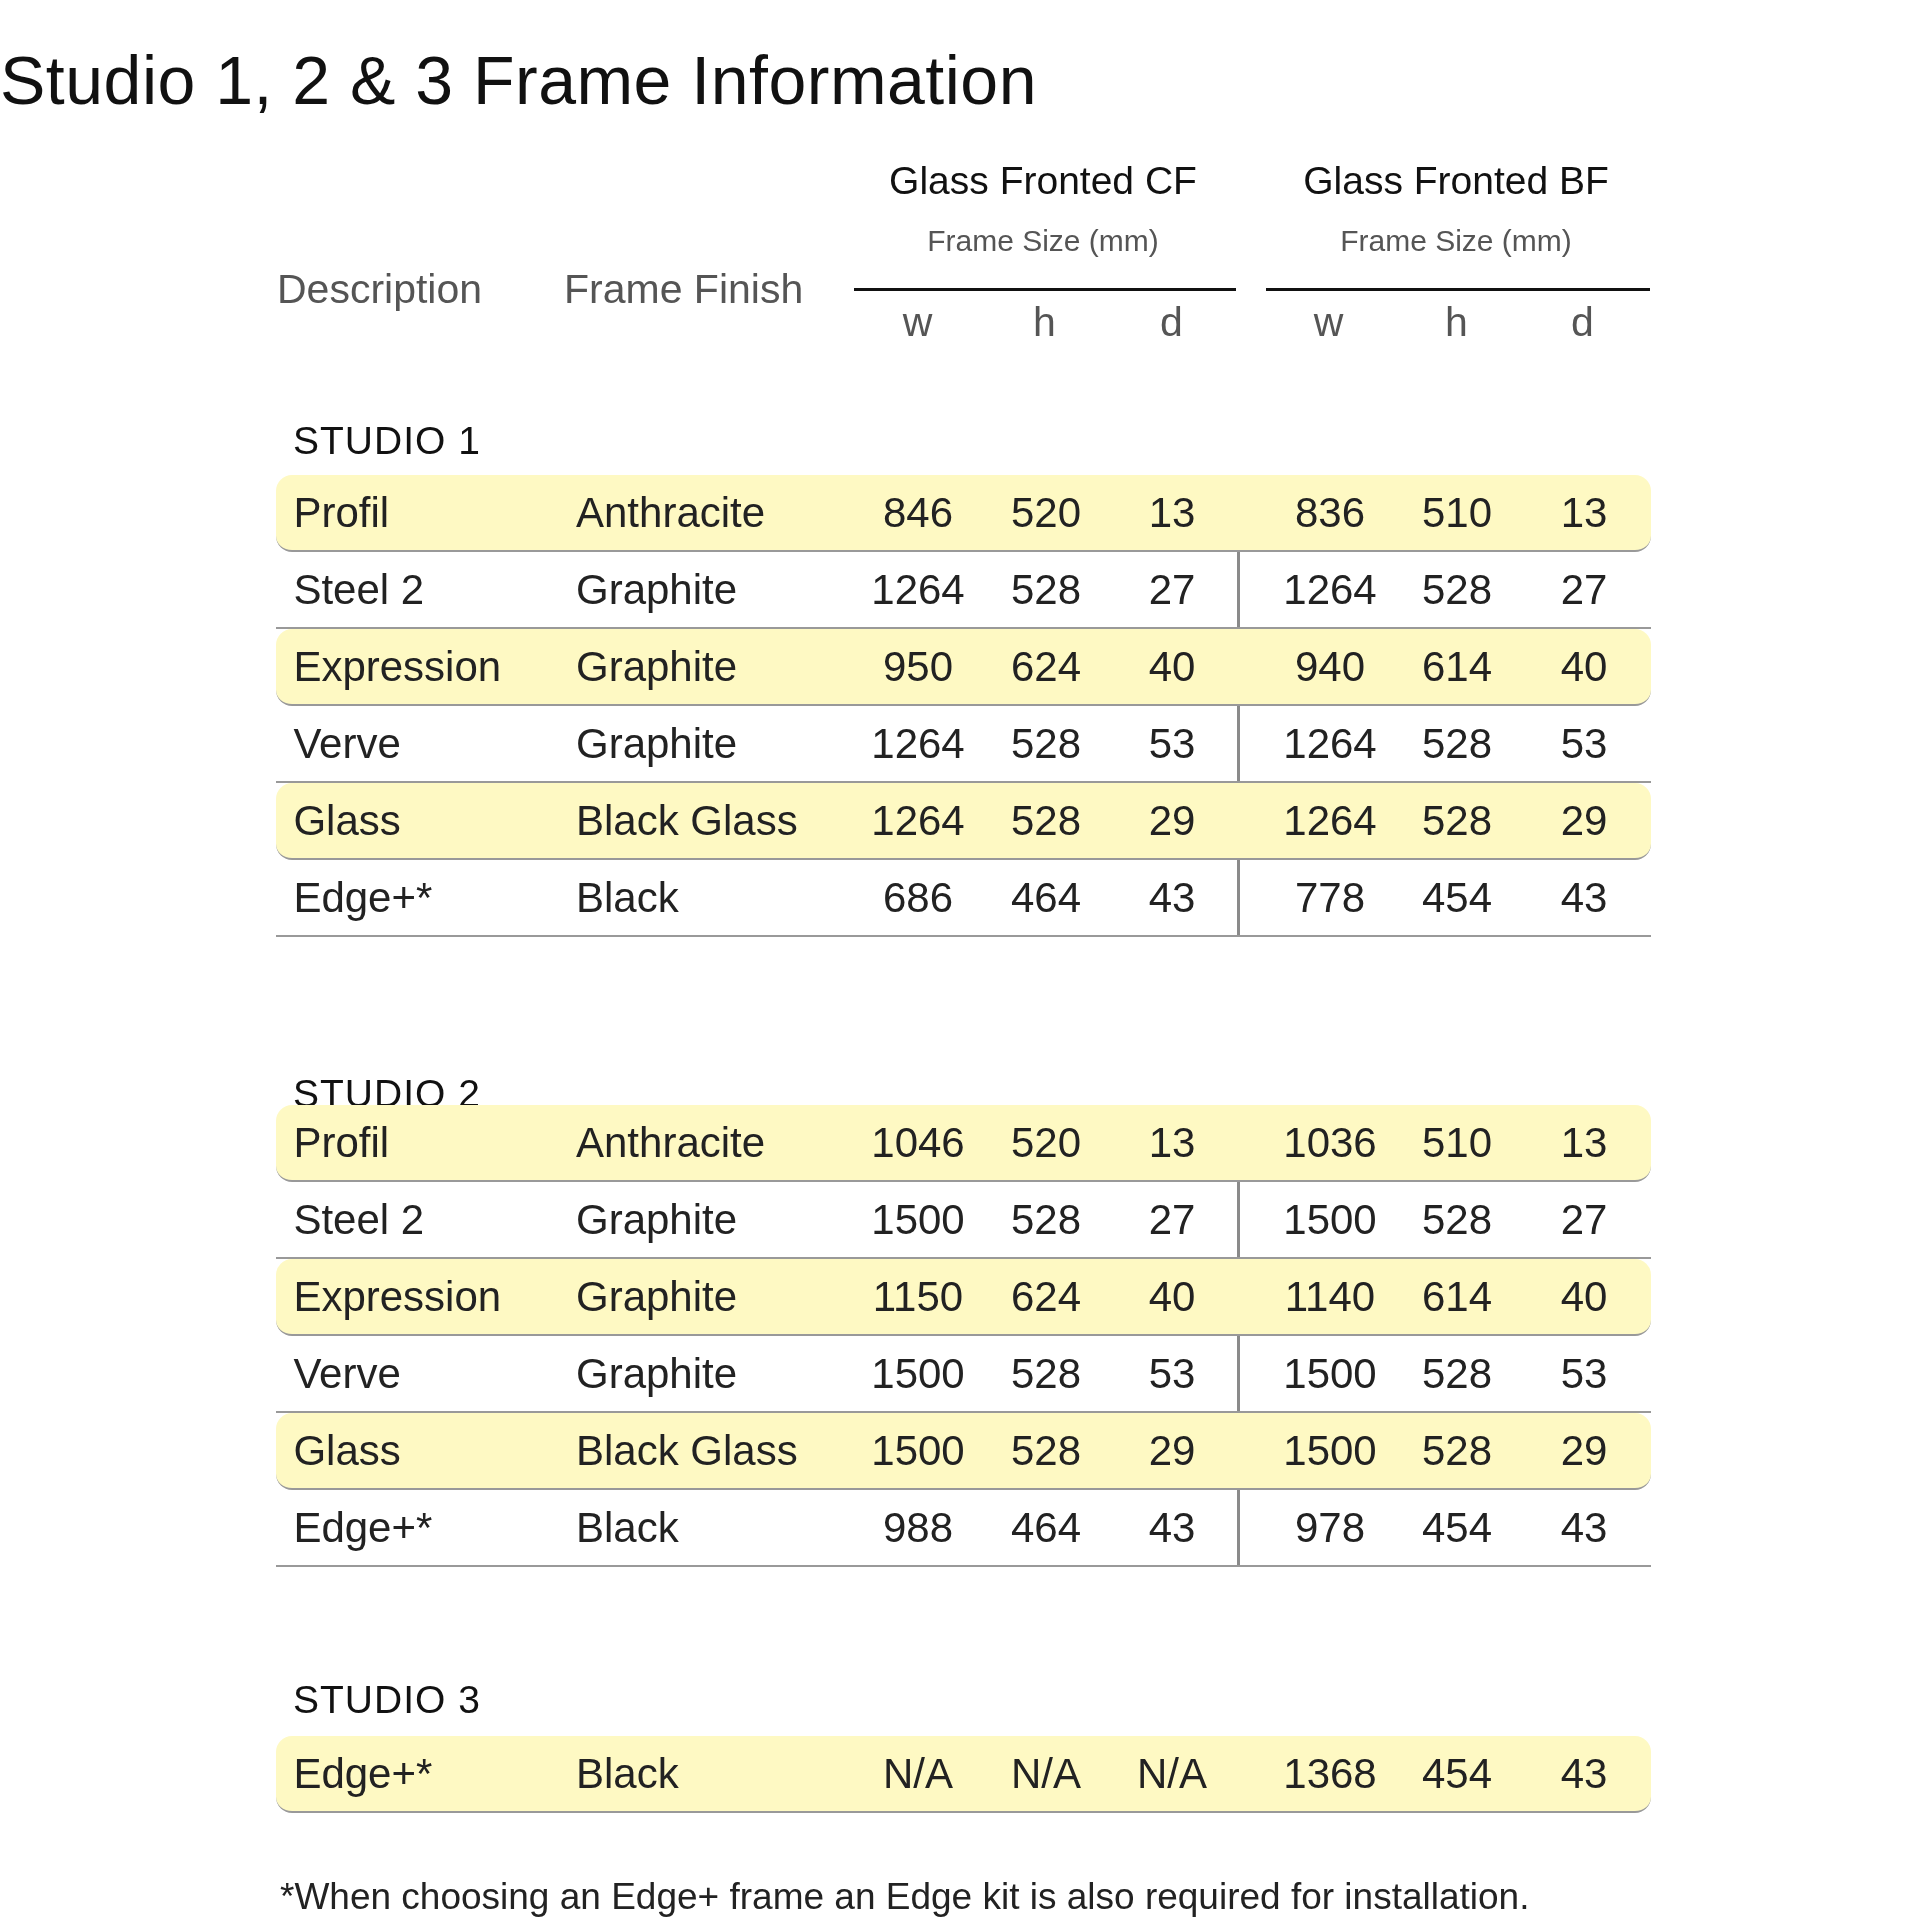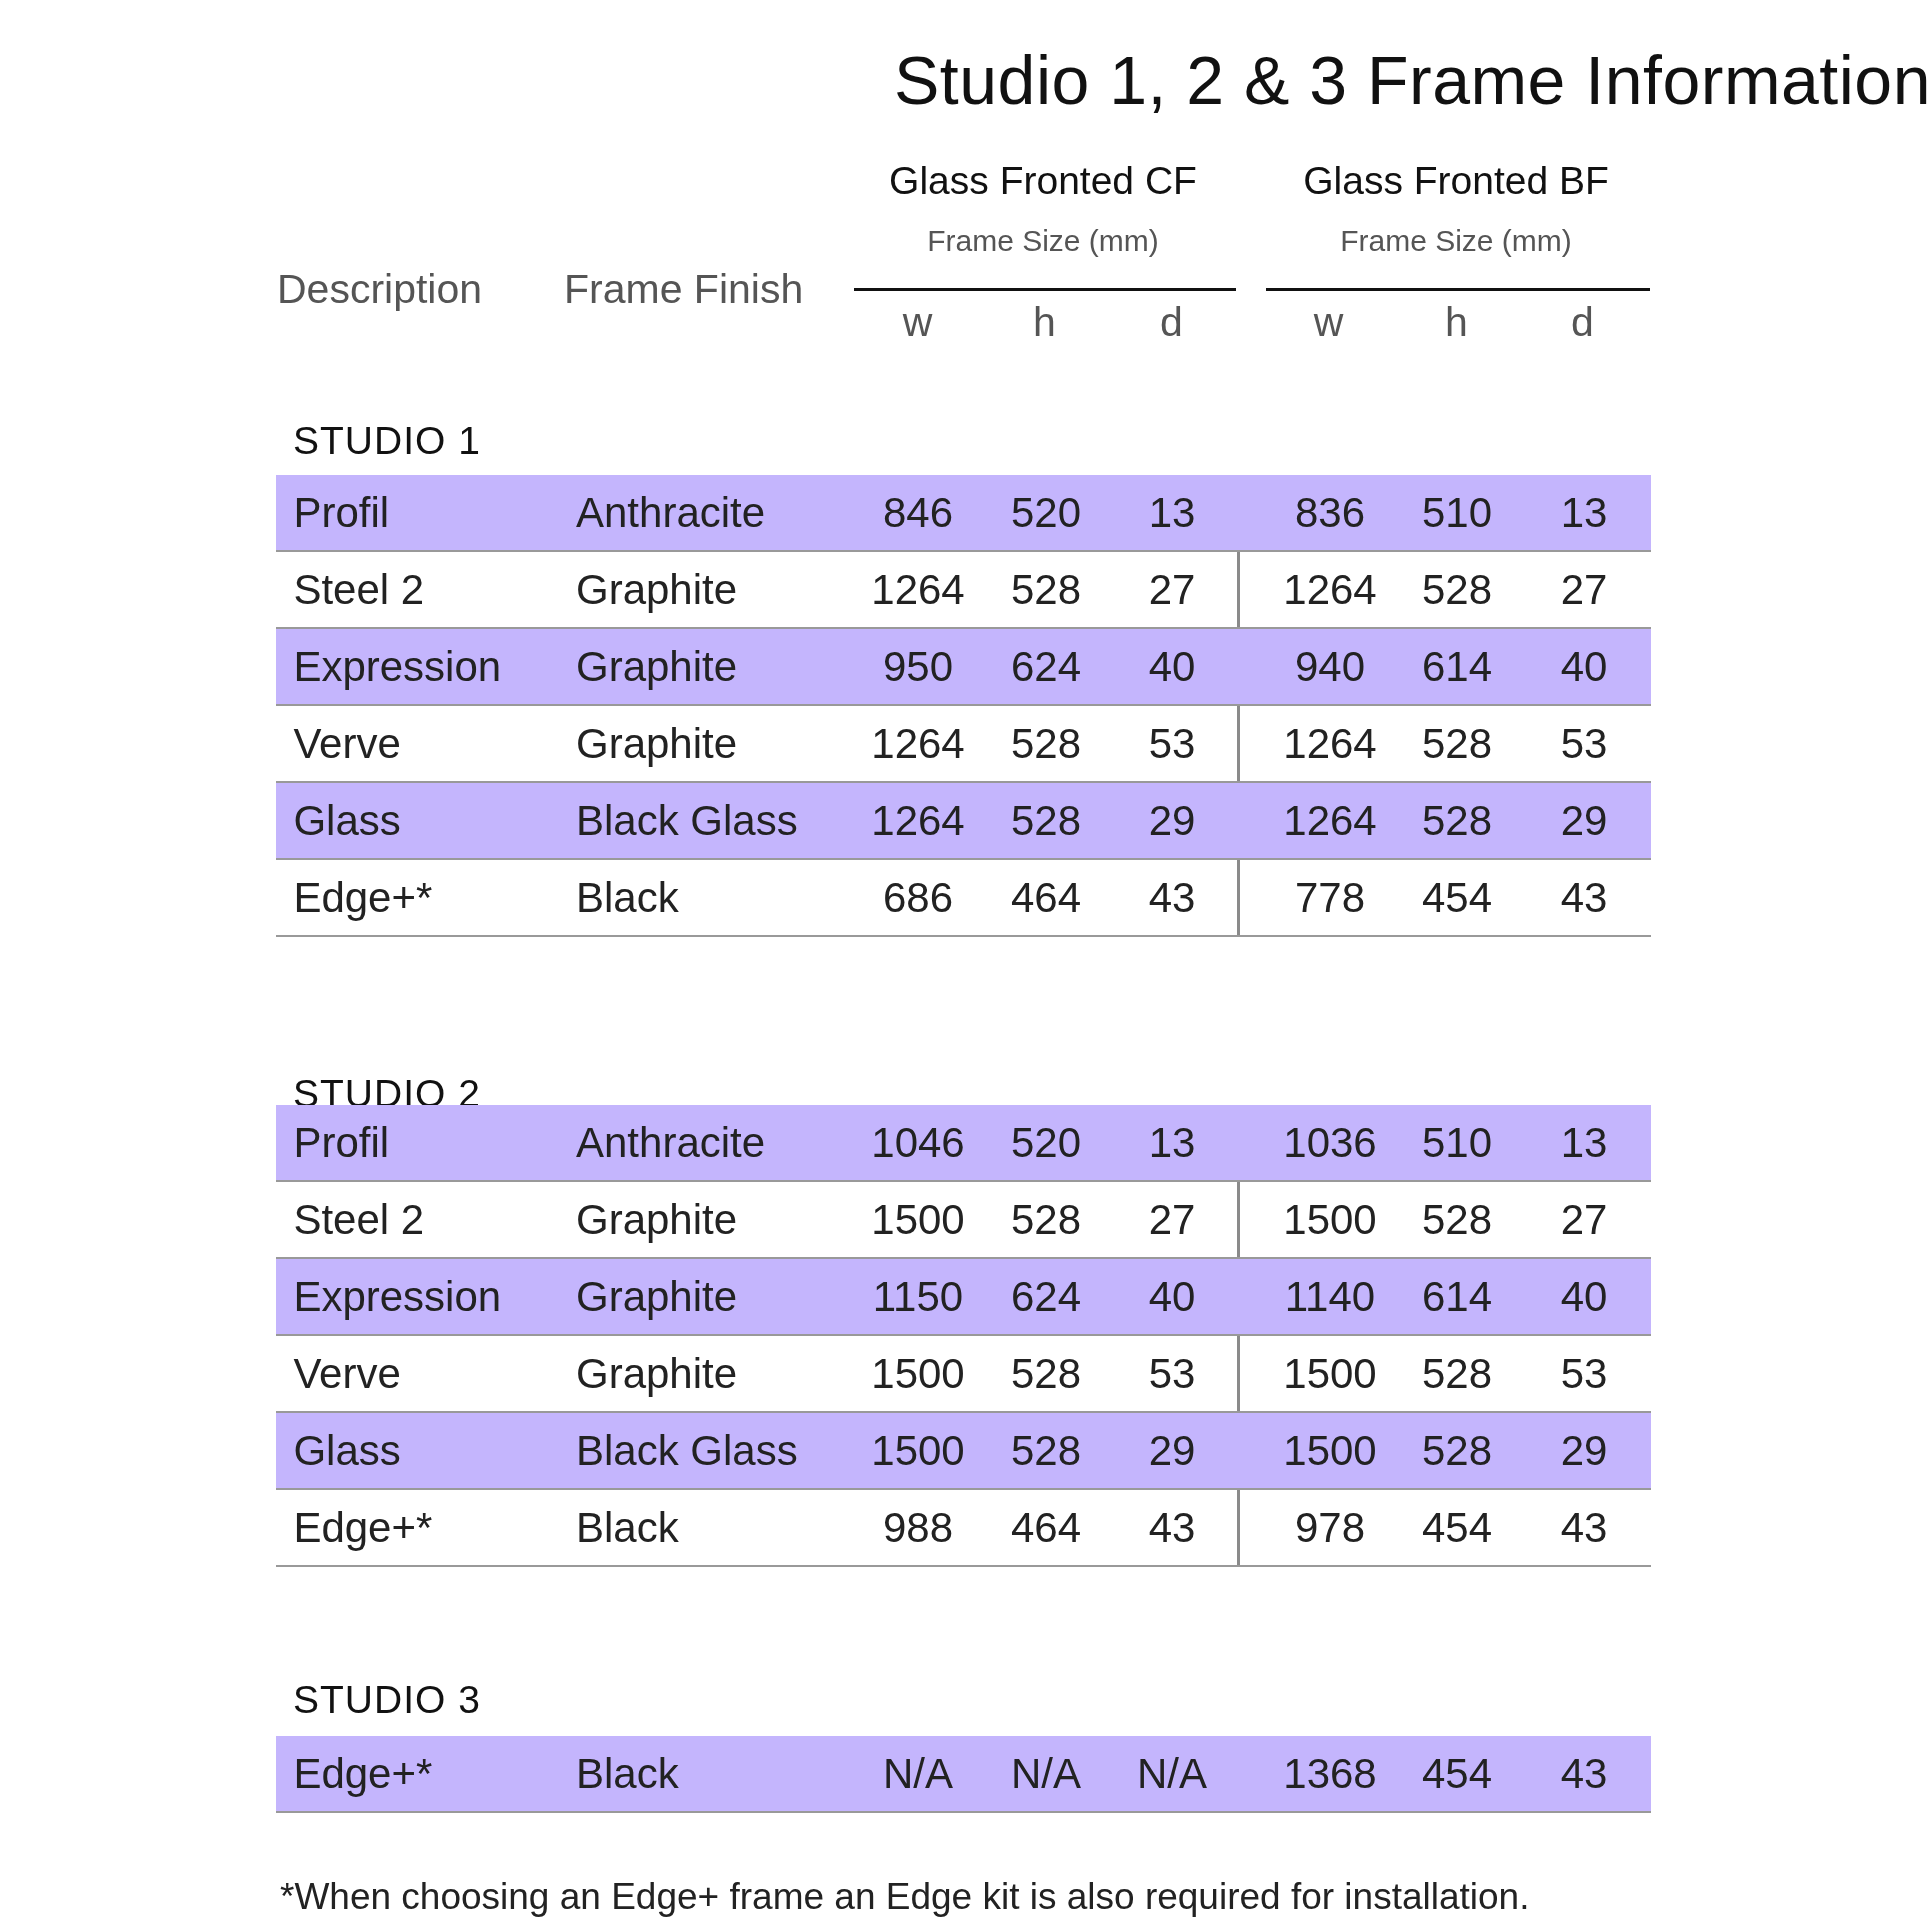--- a/index.html
+++ b/index.html
@@ -1,28 +1,28 @@
 <!DOCTYPE html>
 <html><head>
 <meta charset="utf-8">
 <style>
   html, body { margin:0; padding:0; background:#ffffff; }
   body { width:1931px; height:1931px; position:relative; overflow:hidden;
          font-family:"Liberation Sans", sans-serif; color:#222; }
-  .title { position:absolute; left:0; width:1931px; top:41px; text-align:right;
+  .title { position:absolute; left:0; width:1931px; top:41px; text-align:left;
            font-size:68px; color:#111; letter-spacing:0.5px; }
   .hdr { position:absolute; font-size:41px; color:#555; }
   .hdr-group { position:absolute; font-size:39px; color:#111; text-align:center; }
   .hdr-sub { position:absolute; font-size:30px; color:#555; text-align:center; }
   .hdr-rule { position:absolute; height:2.9px; background:#111; top:288px; }
   .dim { position:absolute; font-size:41px; color:#555; width:97px; text-align:center; top:299px; }
   .studio-label { position:absolute; left:293px; font-size:39px; font-weight:normal; color:#111; letter-spacing:1px; }
   .tbl { position:absolute; left:276px; width:1375px; }
   .row { position:relative; height:77px; border-bottom:2.9px solid #999; box-sizing:border-box; }
-  .row.shade { background:#c4b5fd; }
+  .row.shade { background:#fef9c3;border-radius:16px; }
   .cell { position:absolute; top:0; line-height:75px; font-size:42px; color:#222; white-space:nowrap; }
   .c-desc { left:17.4px; }
   .c-fin { left:300px;text-align:center; }
   .num { width:126px; text-align:center; }
   .n0 { left:579px; } .n1 { left:707px; } .n2 { left:833px; }
   .n3 { left:991px; } .n4 { left:1118px; } .n5 { left:1245px; }
   .vdiv { position:absolute; left:961px; top:0; width:2.9px; background:#8a8a8a; }
   .foot { position:absolute; left:280px; top:1876px; font-size:37px; color:#222; }
 </style>
 </head>

